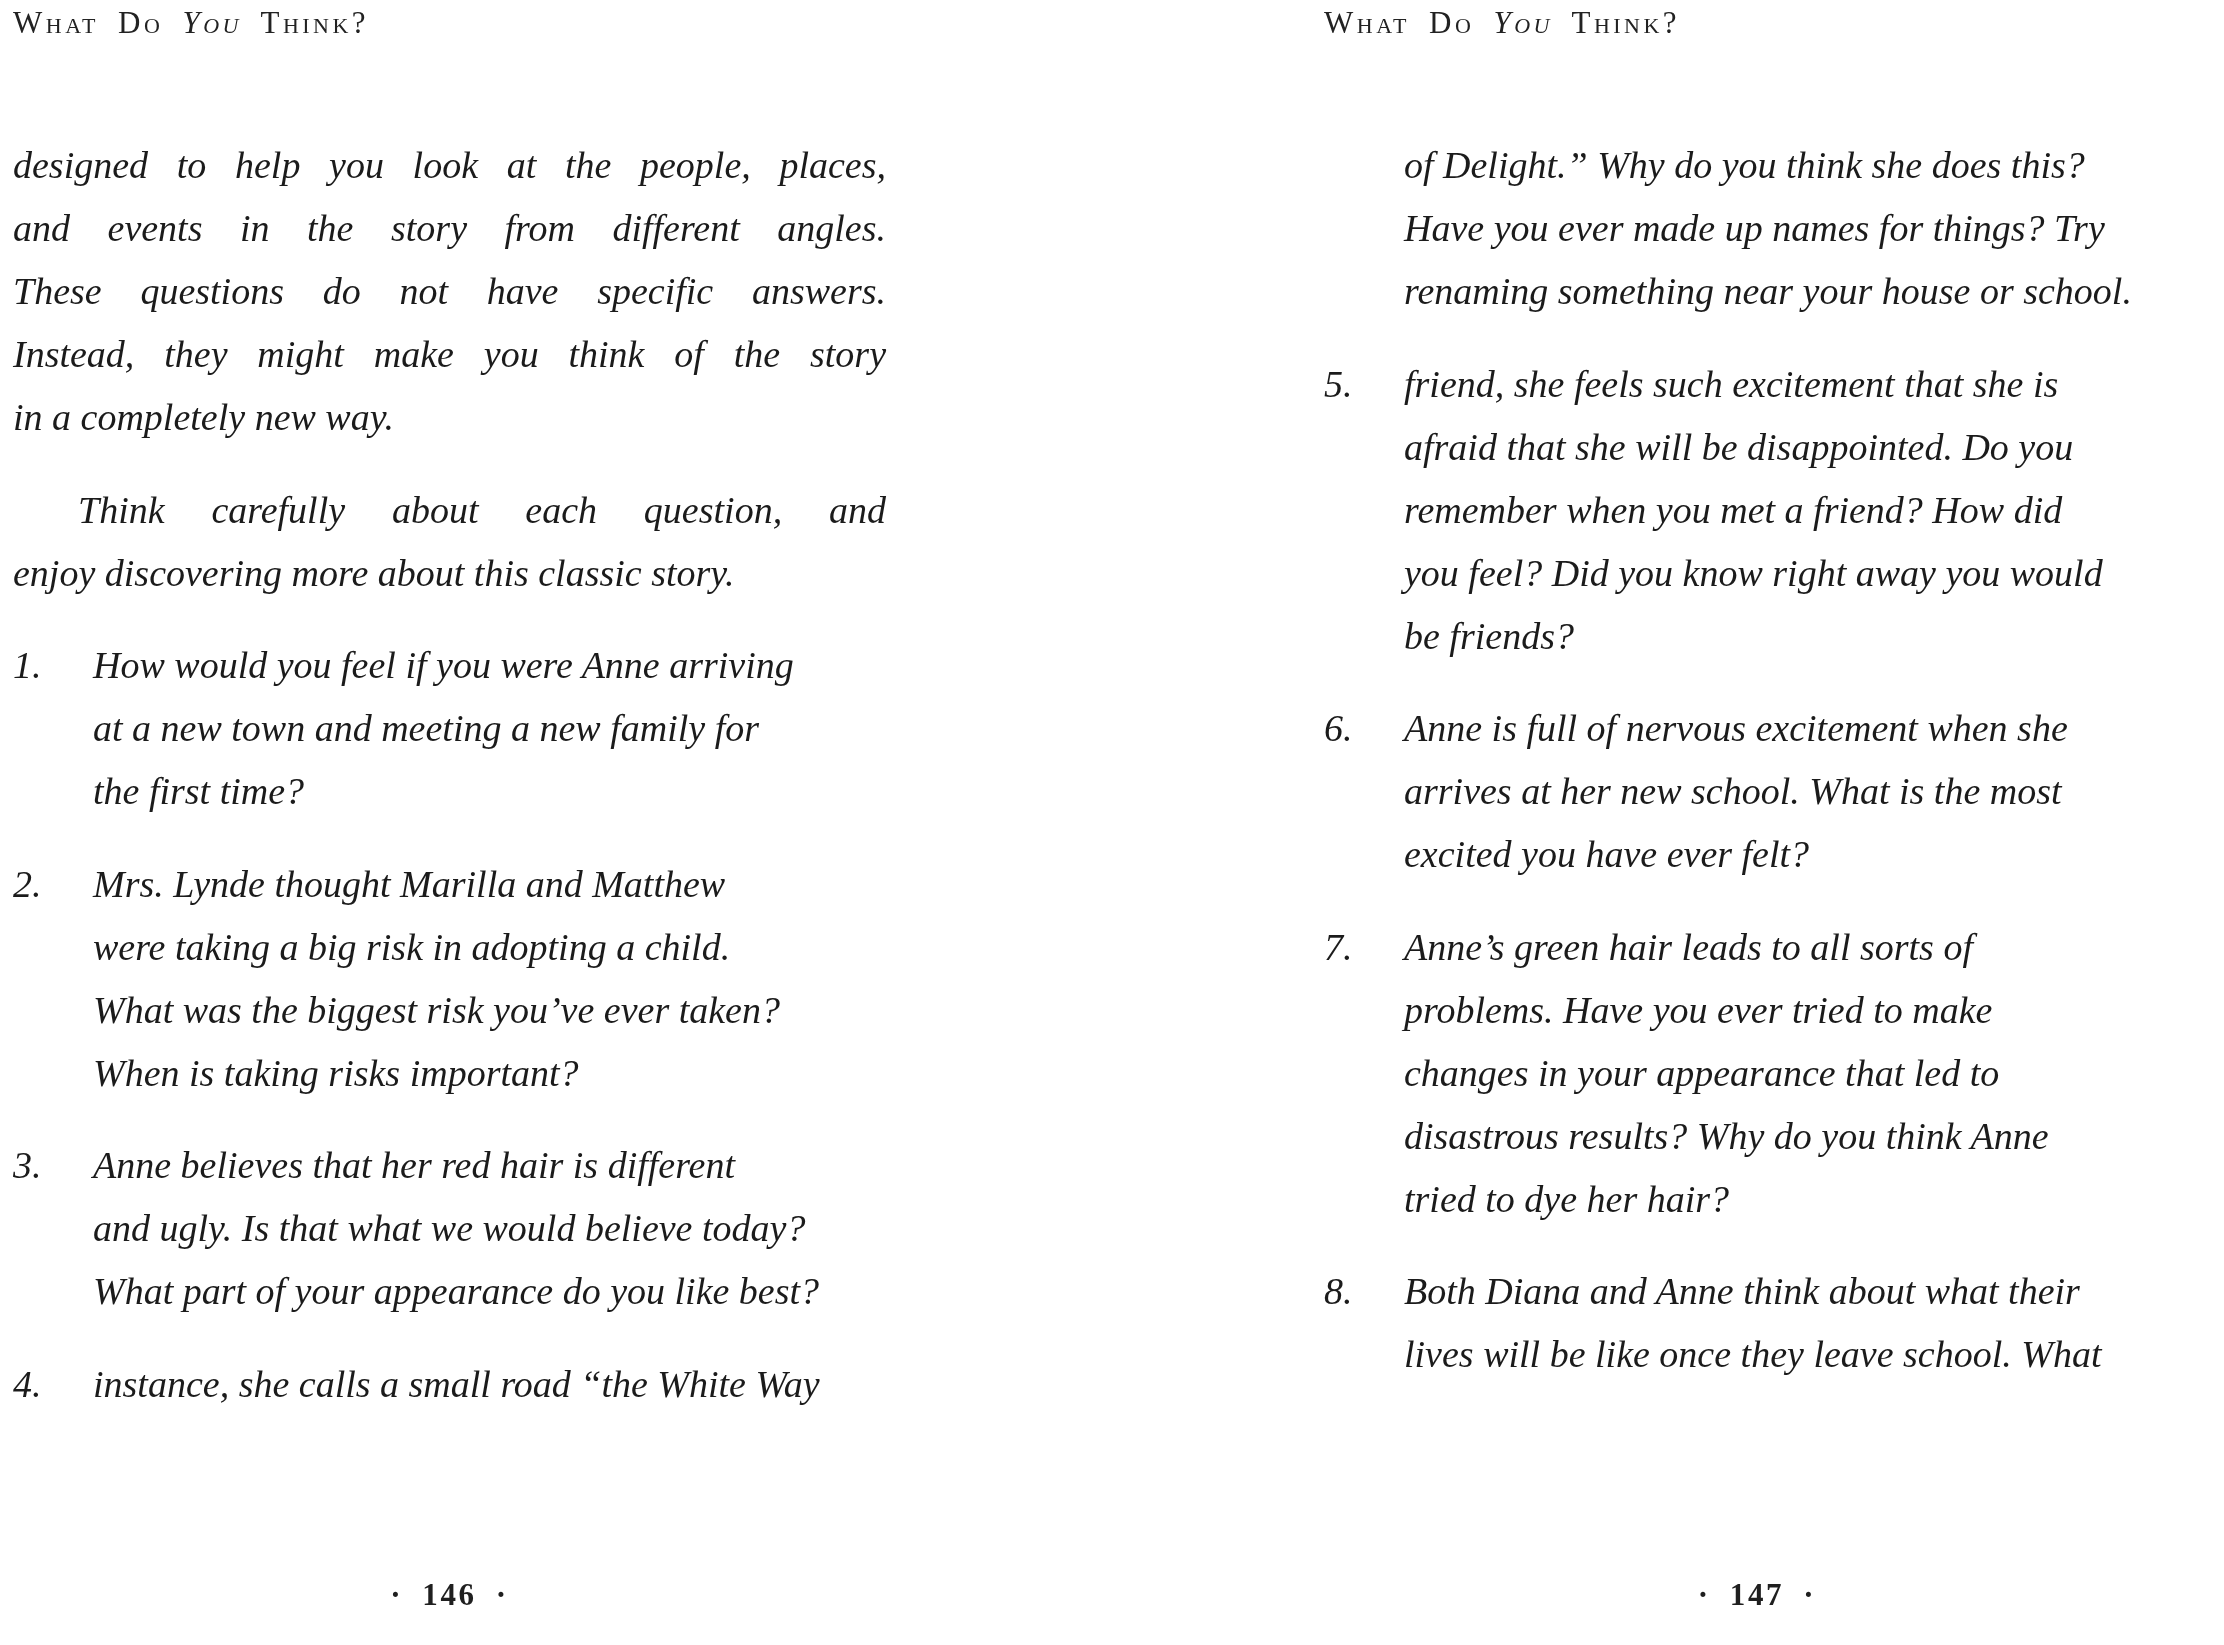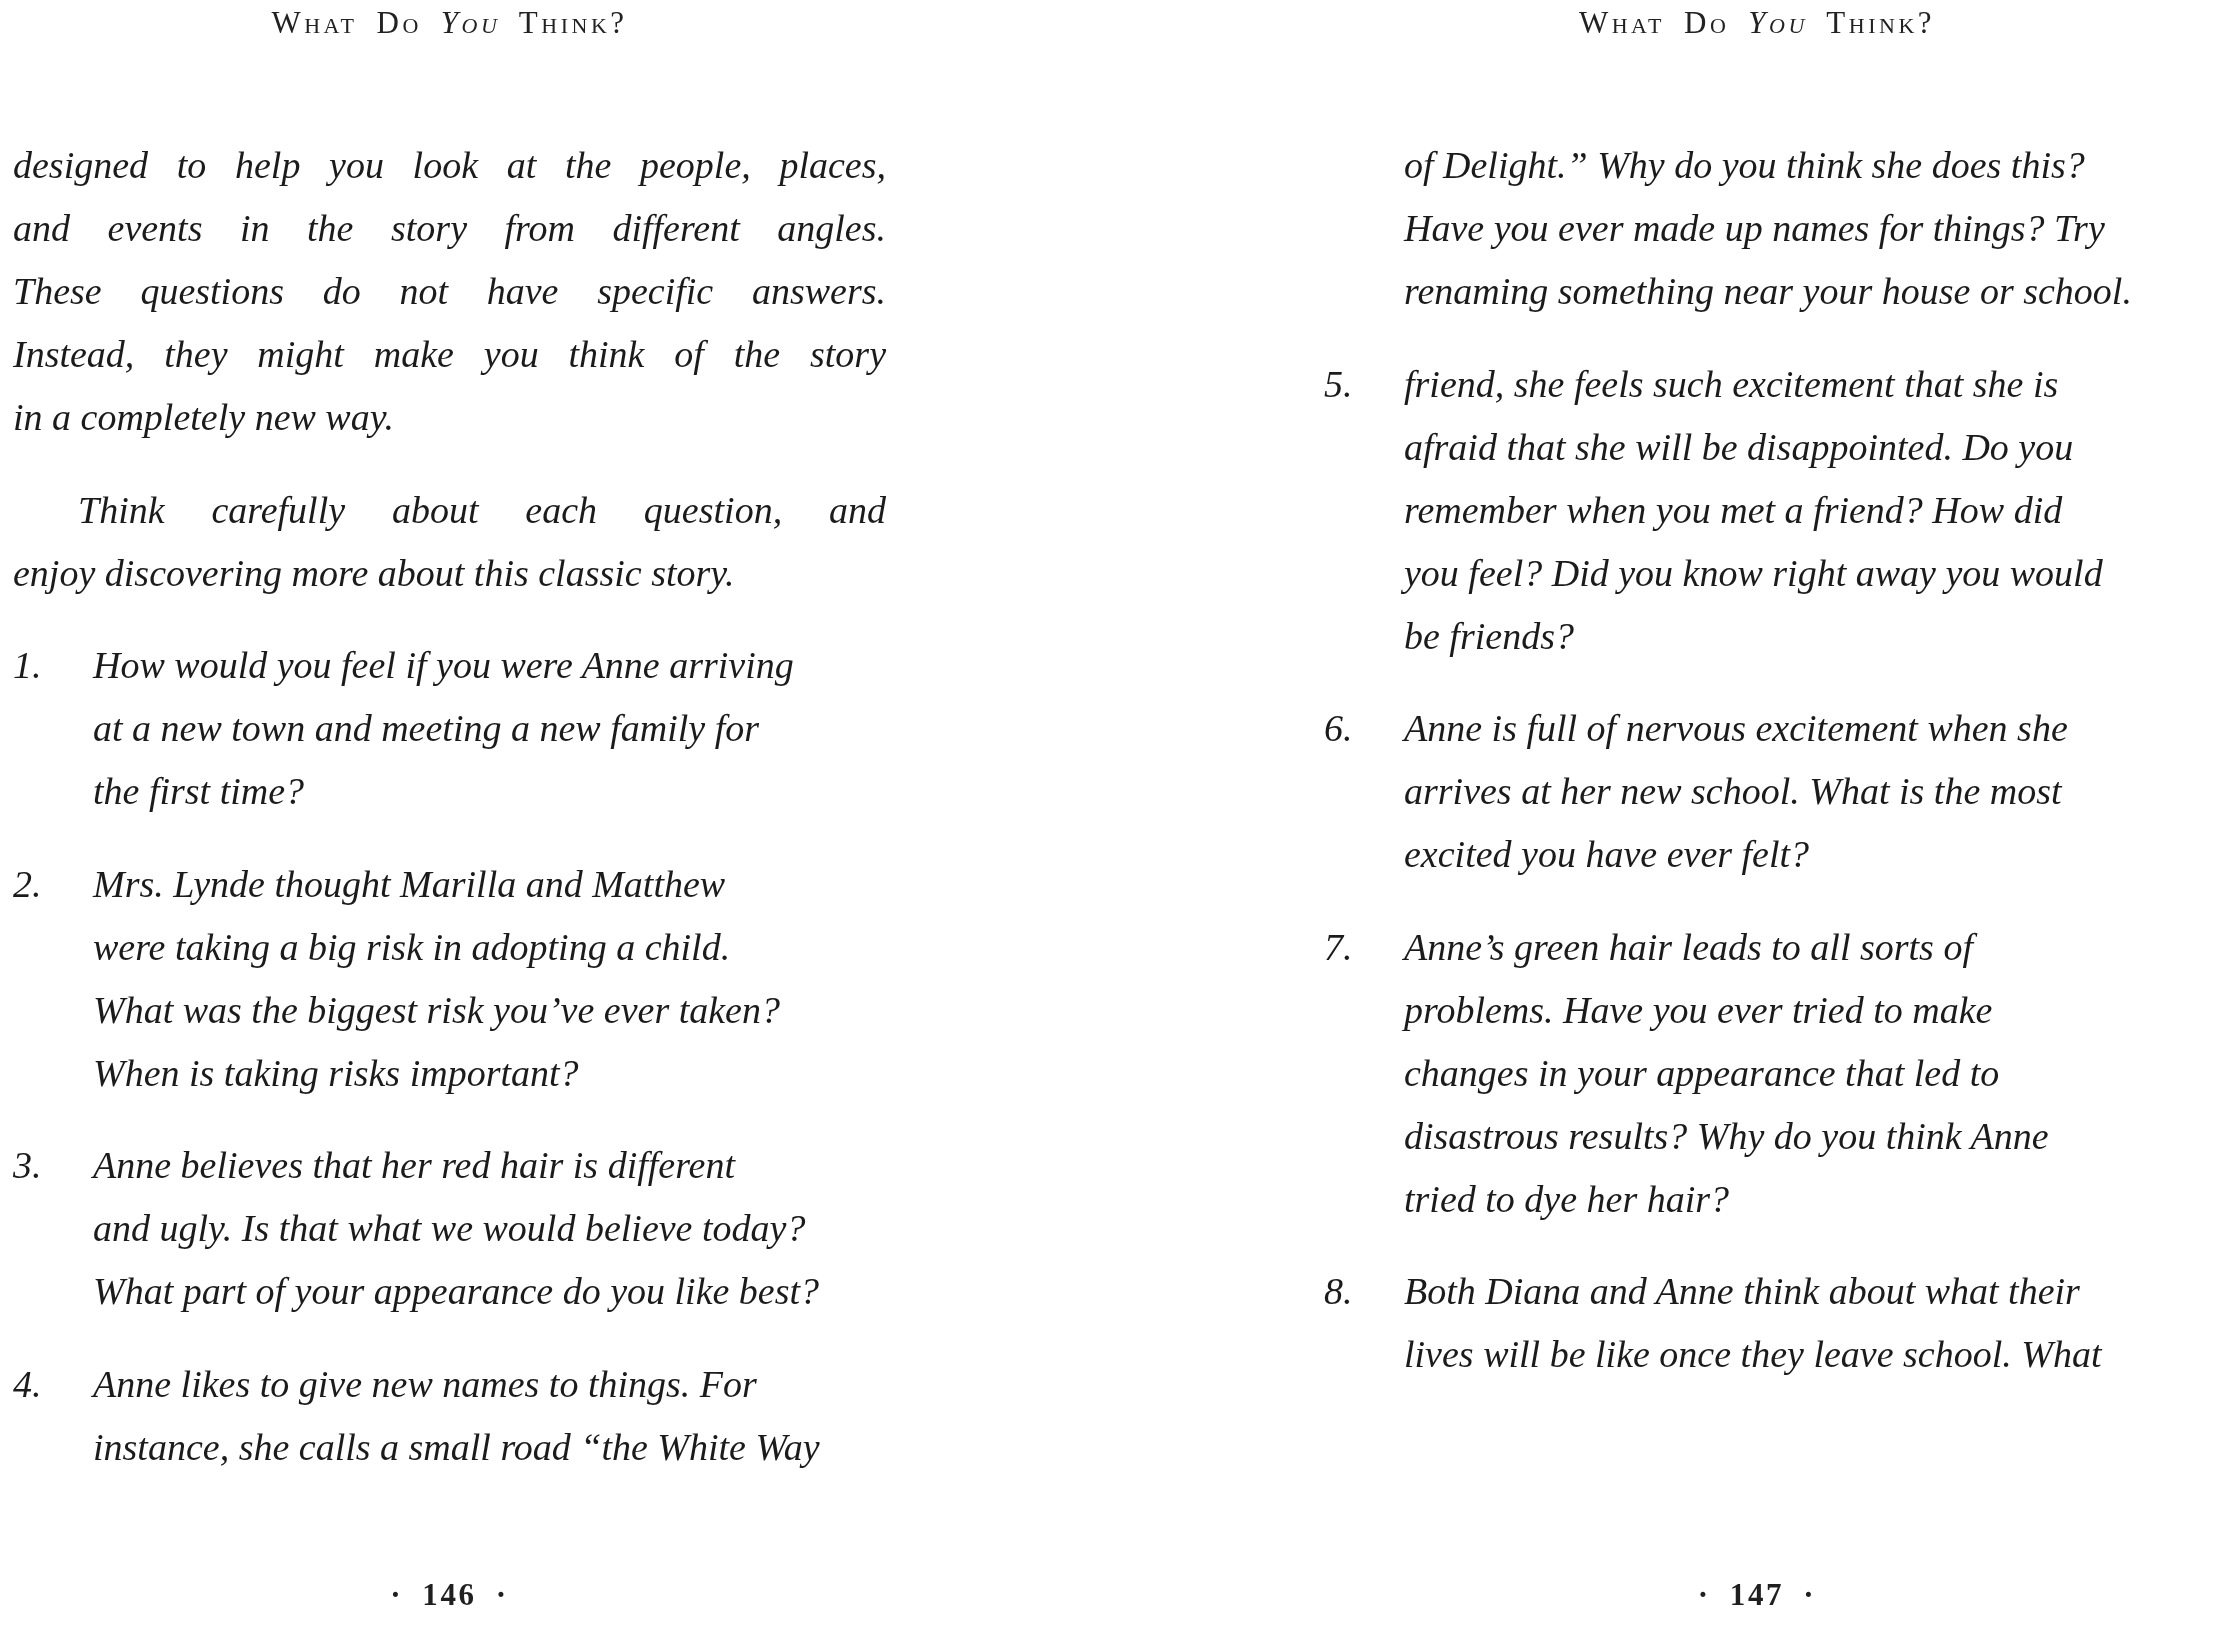--- a/index.html
+++ b/index.html
@@ -21,21 +21,21 @@
     height: 100%;
   }
   .page.left  { left: 13px;   width: 873px; }
   .page.right { left: 1324px; width: 866px;  }
 
   .running-head {
     position: absolute;
     top: 3.5px;
     left: 0;
     right: 0;
-    text-align: center;
+    text-align: left;
     font-size: 31px;
     line-height: 38px;
     font-variant: small-caps;
     letter-spacing: 3.5px;
     word-spacing: 7.8px;
     color: #222;
     white-space: nowrap;
   }
   .running-head em { font-style: italic; }
 
@@ -128,21 +128,20 @@
 
       <div class="item">
         <span class="num">3.</span>
         <div class="line">Anne believes that her red hair is different</div>
         <div class="line">and ugly. Is that what we would believe today?</div>
         <div class="line">What part of your appearance do you like best?</div>
       </div>
 
       <div class="item">
         <span class="num">4.</span>
-        <div class="line">Anne likes to give new names to things. For</div>
         <div class="line">instance, she calls a small road “the White Way</div>
       </div>
     </div>
 
     <div class="folio">· 146 ·</div>
   </section>
 
   <section class="page right">
     <div class="running-head"><span>What Do </span><em>You</em><span> Think?</span></div>
 

